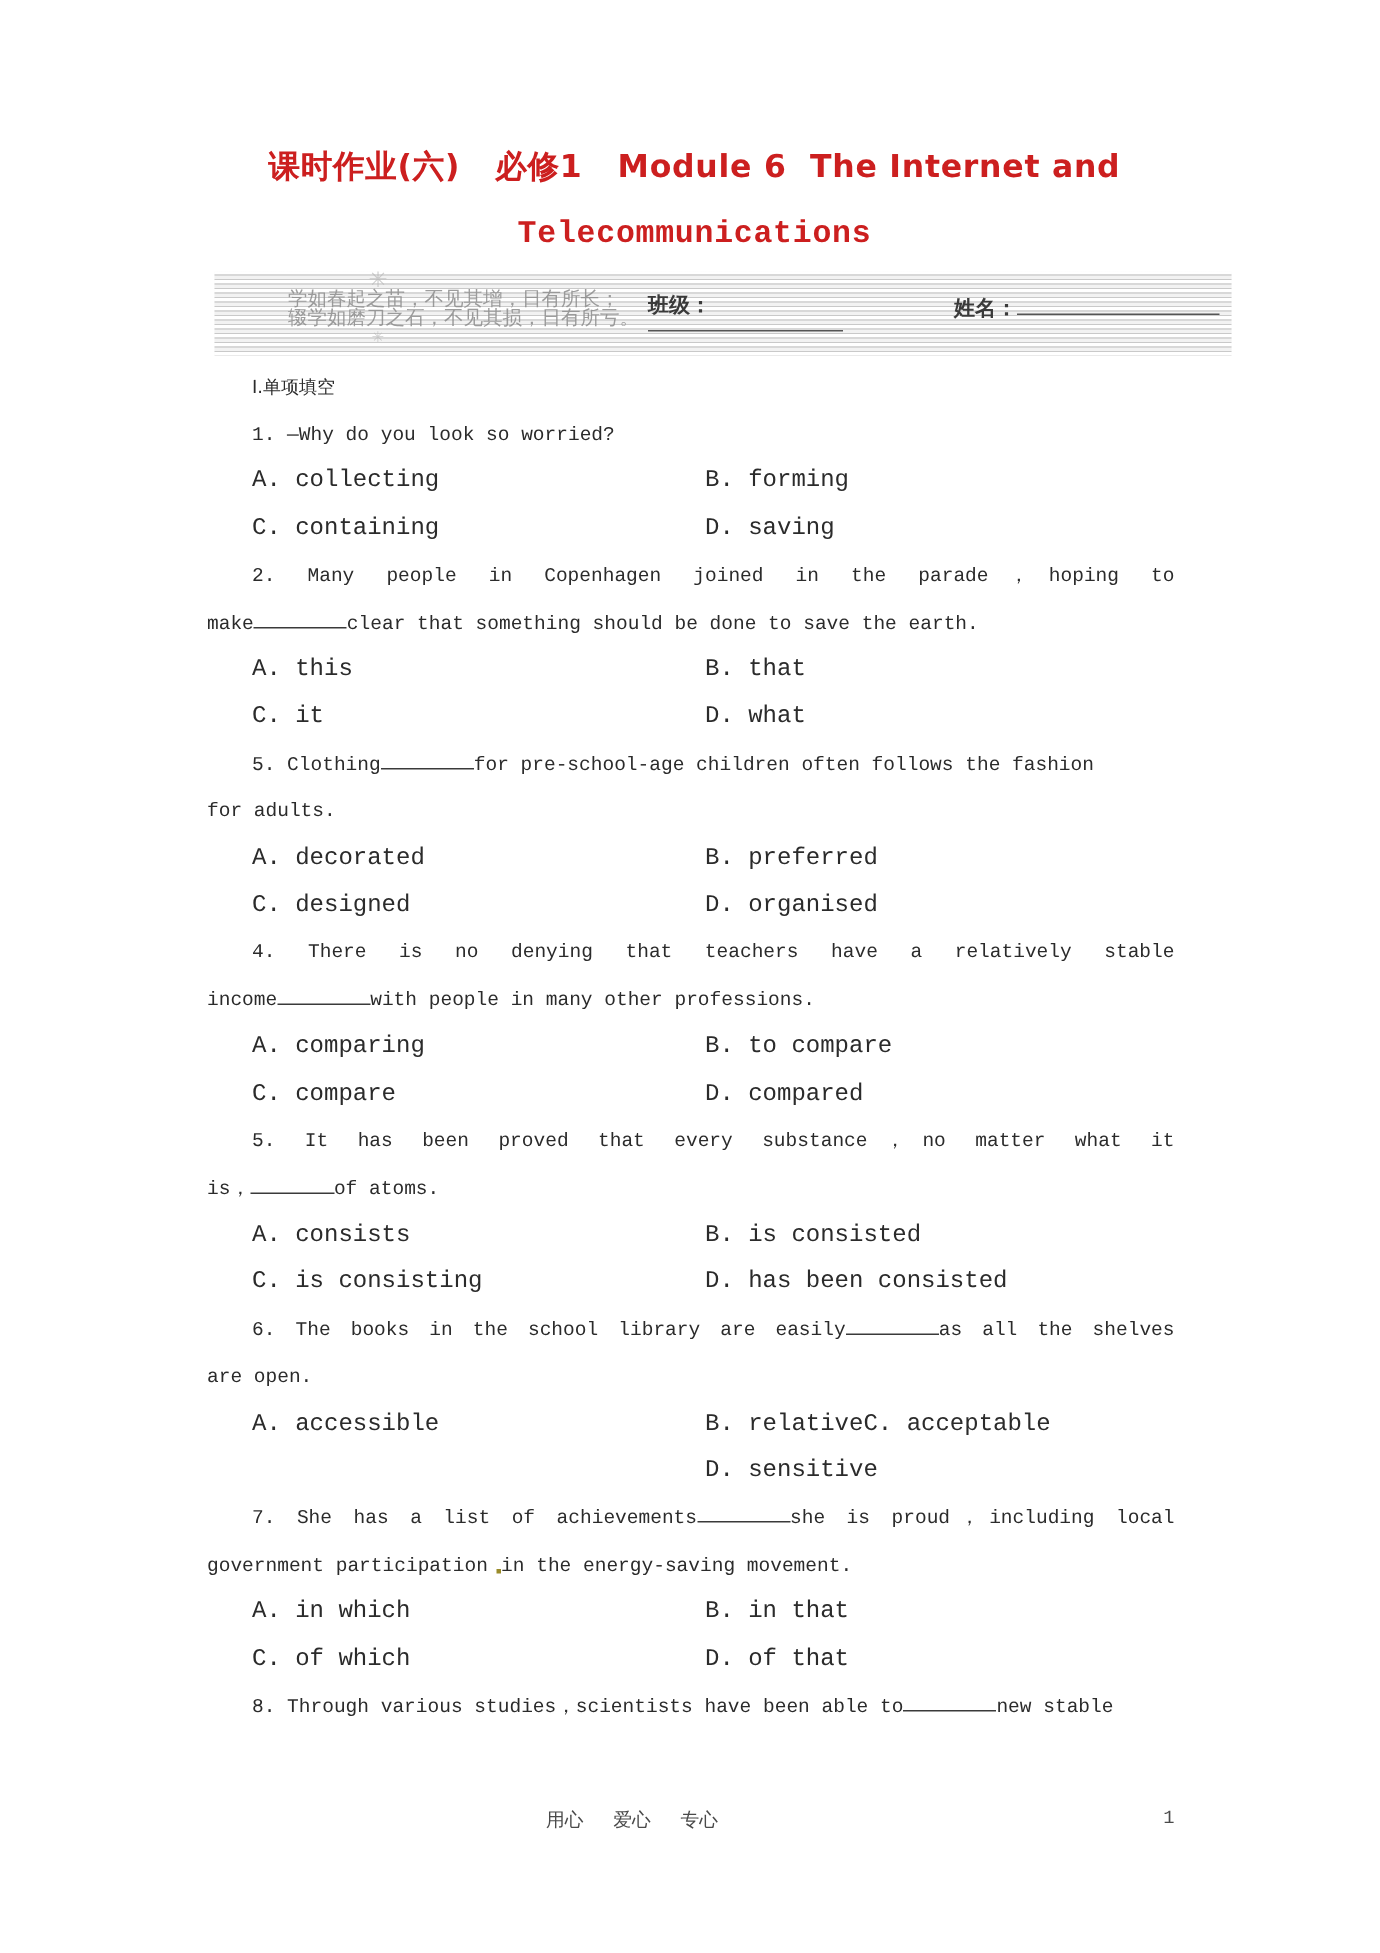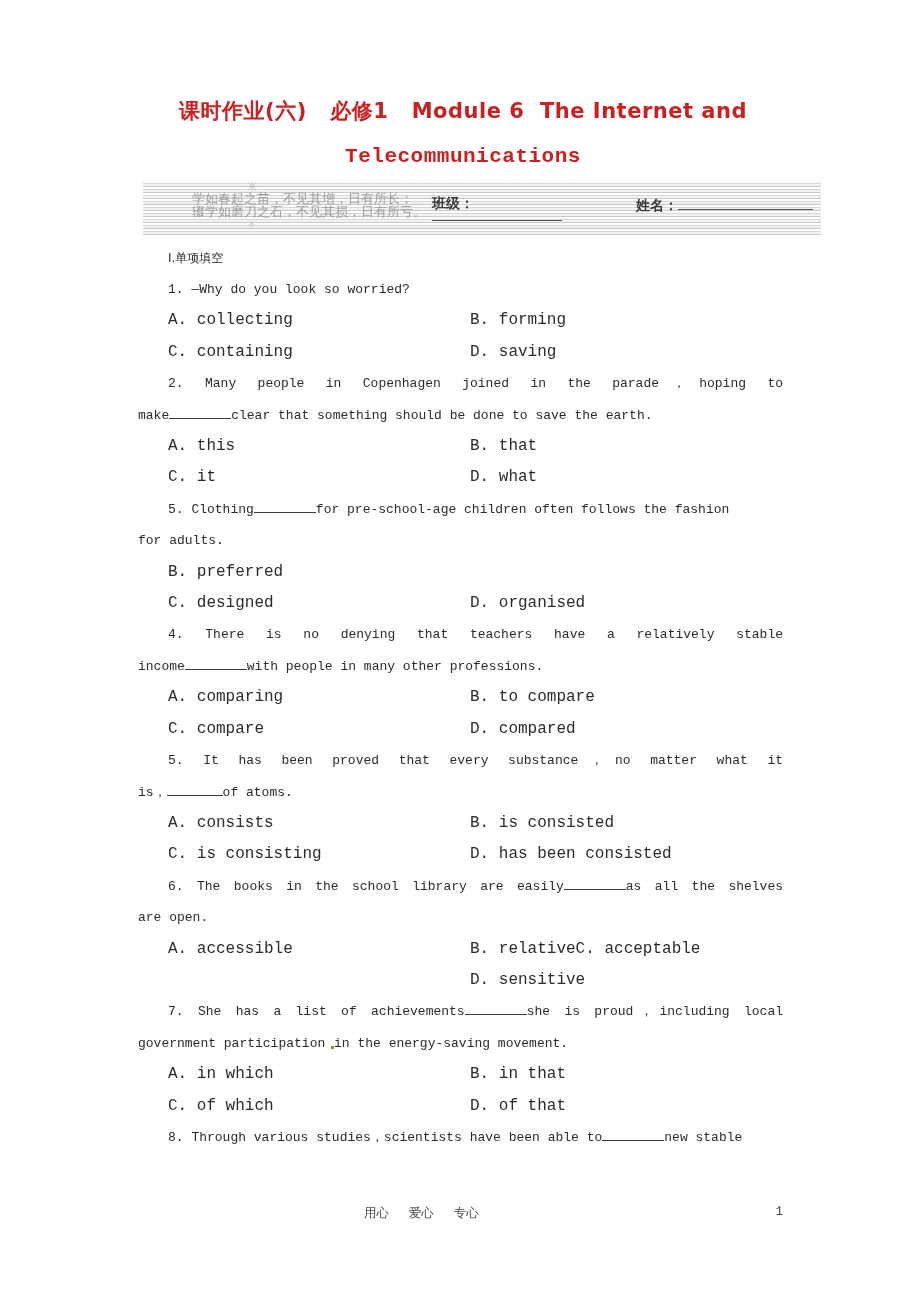--- a/index.html
+++ b/index.html
@@ -248,20 +248,21 @@
       <div class="opt-row">
         <span class="opt-a">C. it</span>
         <span class="opt-b">D. what</span>
       </div>
     </div>
 
     <div>
       <div class="q-line indent"><span>5. Clothing</span><span class="blank w7"></span><span>for pre-school-age children often follows the fashion</span></div>
       <div class="q-line">for adults.</div>
       <div class="opt-row">
+        <span class="opt-a">A. decorated</span>
         <span class="opt-b">B. preferred</span>
       </div>
       <div class="opt-row">
         <span class="opt-a">C. designed</span>
         <span class="opt-b">D. organised</span>
       </div>
     </div>
 
     <div>
       <div class="q-line just indent">4. There is no denying that teachers have a relatively stable</div>

